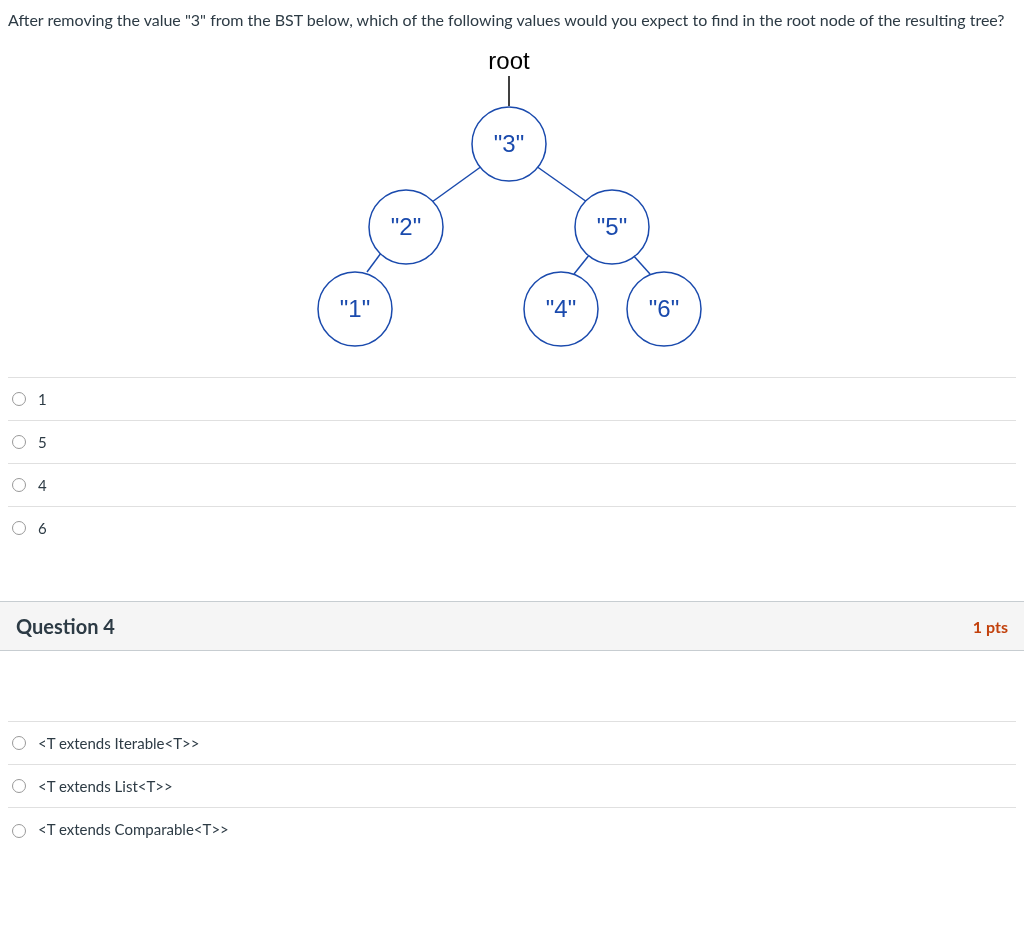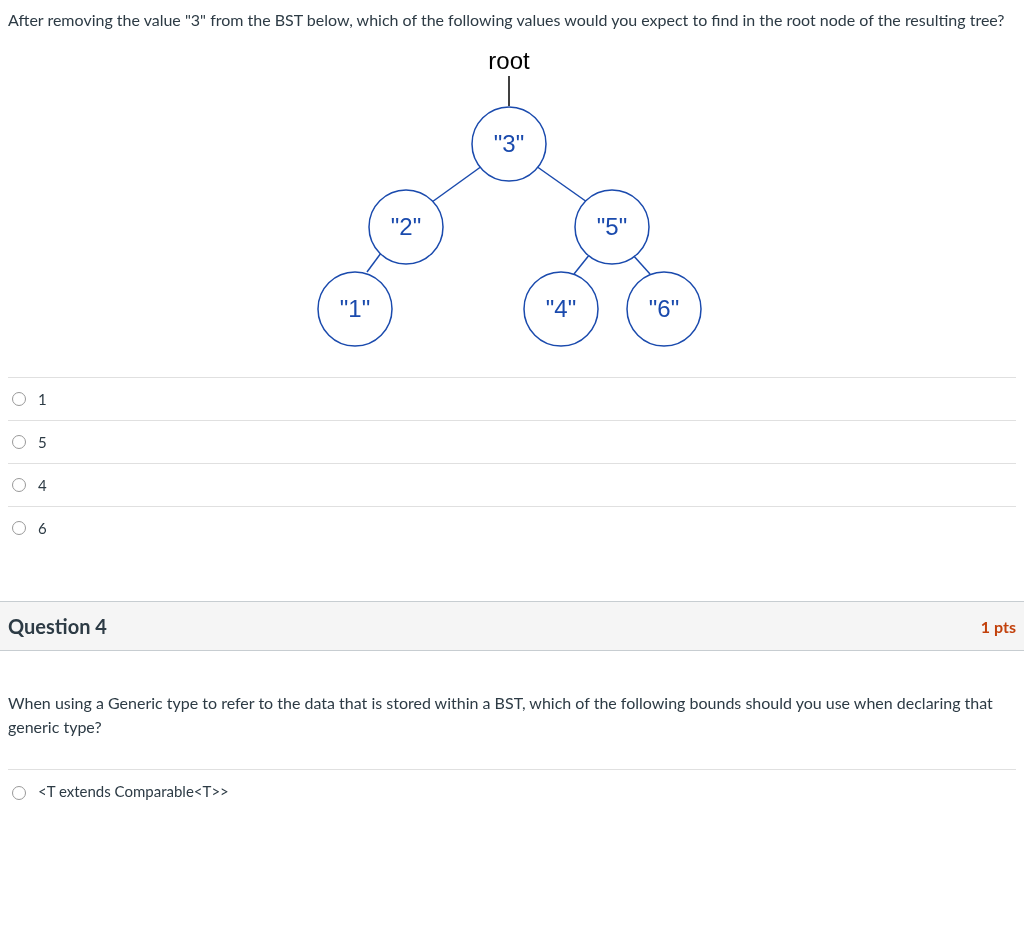--- a/index.html
+++ b/index.html
@@ -52,21 +52,21 @@
       color: #2d3b45;
     }
     .question-separator {
       height: 45px;
       border-bottom: 1px solid #c7cdd1;
     }
     .question-header {
       display: flex;
       justify-content: space-between;
       align-items: center;
-      padding: 12px 8px;
+      padding: 12px 16px;
       border-bottom: 1px solid #c7cdd1;
       background: #f5f5f5;
     }
     .question-title {
       font-size: 20px;
       font-weight: bold;
       color: #2d3b45;
     }
     .question-pts {
       font-size: 16px;
@@ -138,21 +138,28 @@
 </div>
 
 <div class="question-separator"></div>
 
 <div class="question-header">
   <span class="question-title">Question 4</span>
   <span class="question-pts">1 pts</span>
 </div>
 
 <div class="q4-body">
-  <p class="question-text">When using a Generic type to refer to the data that is stored within a BST, which of the following bounds should you use when declaring that generic type?</p>
 
   <div class="answers" style="margin-top:30px;">
+    <div class="answer-row">
+      <span class="radio"></span>
+      <span class="answer-label">&lt;T extends Iterable&lt;T&gt;&gt;</span>
+    </div>
+    <div class="answer-row">
+      <span class="radio"></span>
+      <span class="answer-label">&lt;T extends List&lt;T&gt;&gt;</span>
+    </div>
     <div class="answer-row" style="border-bottom:none;align-items:flex-end;">
       <span class="radio"></span>
       <span class="answer-label">&lt;T extends Comparable&lt;T&gt;&gt;</span>
     </div>
   </div>
 </div>
 
 </body></html>

